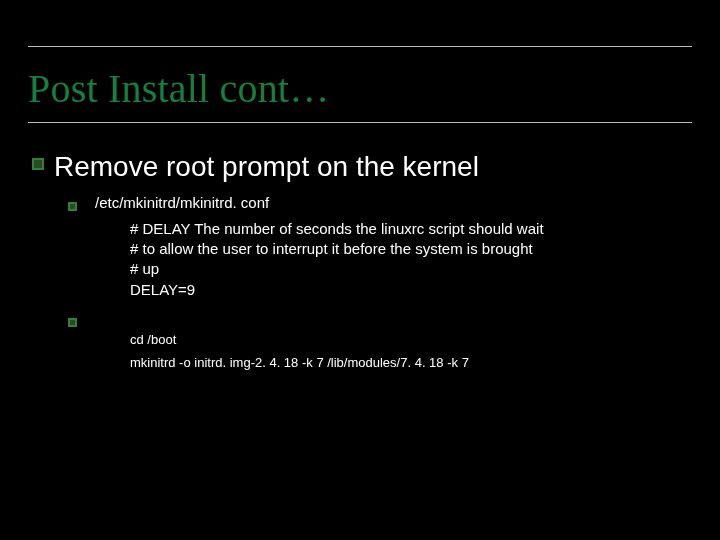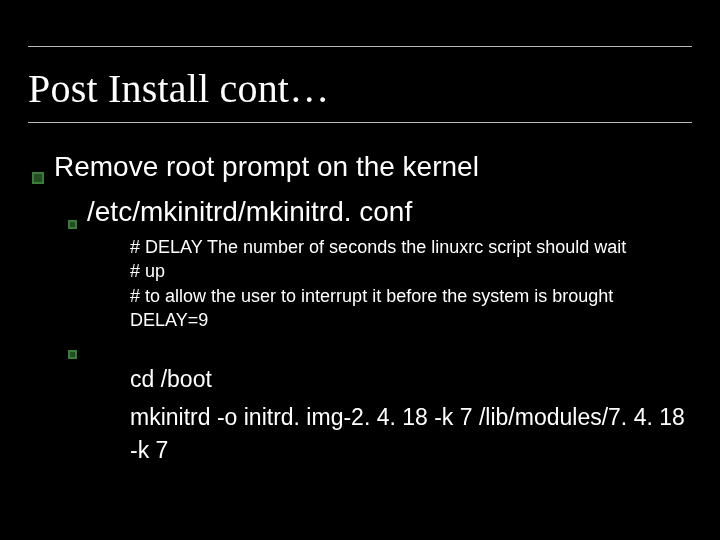--- a/index.html
+++ b/index.html
@@ -21,26 +21,26 @@
       border-top: 1px solid #bbb;
       border-bottom: 1px solid #bbb;
       padding: 18px 0 10px 0;
       margin-top: 28px;
       margin-bottom: 26px;
     }
     .title {
       font-family: "Times New Roman", Times, serif;
       font-size: 40px;
       font-weight: 400;
-      color: #ffffff;
+      color: #15803d;
       letter-spacing: 0.2px;
     }
     .bullet-row {
       display: flex;
-      align-items: flex-end;
+      align-items: flex-start;
       gap: 10px;
     }
     .bullet-square {
       width: 12px;
       height: 12px;
       flex: 0 0 12px;
       border: 2px solid #3a7d3a;
       background: #234d23;
       margin-top: 9px;
     }
@@ -58,39 +58,40 @@
       font-size: 28px;
       line-height: 1.25;
     }
     .level2-wrap {
       margin-left: 40px;
     }
     .level2 {
       margin-bottom: 4px;
     }
     .level2-text {
-      font-size: 28px;
+      font-size: 15px;
       line-height: 1.25;
+      margin-left: 8px;
     }
     .level3-block {
       margin-left: 62px;
       margin-top: 6px;
       margin-bottom: 10px;
     }
     .code-line {
-      font-size: 18px;
+      font-size: 15px;
       line-height: 1.35;
       color: #fff;
     }
     .sublines {
       margin-left: 62px;
       margin-top: 2px;
     }
     .subline {
-      font-size: 23px;
+      font-size: 13px;
       line-height: 1.45;
     }
     .spacer-sm { height: 4px; }
   </style>
 </head>
 <body>
 
 <div class="slide">
 
   <div class="title-area">
@@ -104,22 +105,22 @@
 
   <div class="level2-wrap">
 
     <div class="bullet-row level2">
       <div class="bullet-square small"></div>
       <div class="level2-text">/etc/mkinitrd/mkinitrd. conf</div>
     </div>
 
     <div class="level3-block">
       <div class="code-line"># DELAY The number of seconds the linuxrc script should wait</div>
+      <div class="code-line"># to allow the user to interrupt it before the system is brought</div>
       <div class="code-line"># up</div>
-      <div class="code-line"># to allow the user to interrupt it before the system is brought</div>
       <div class="code-line">DELAY=9</div>
     </div>
 
     <div class="bullet-row level2">
       <div class="bullet-square small"></div>
     </div>
 
     <div class="sublines">
       <div class="subline">cd /boot</div>
       <div class="spacer-sm"></div>

